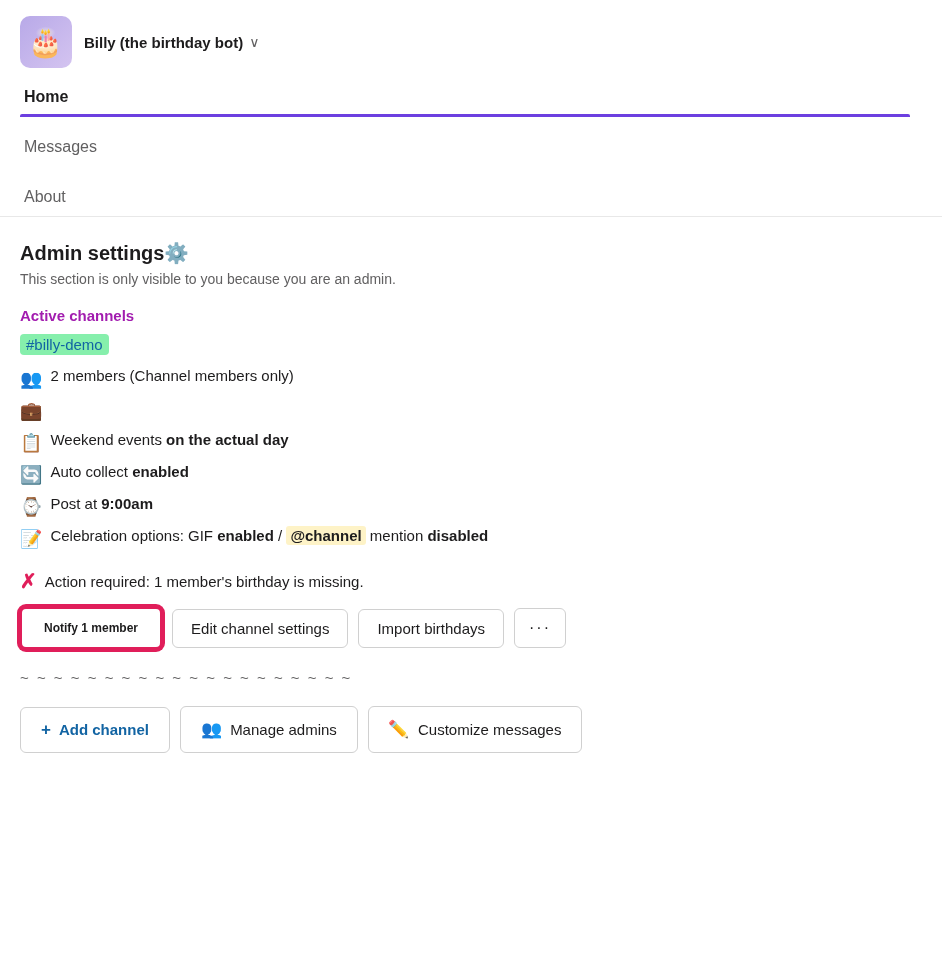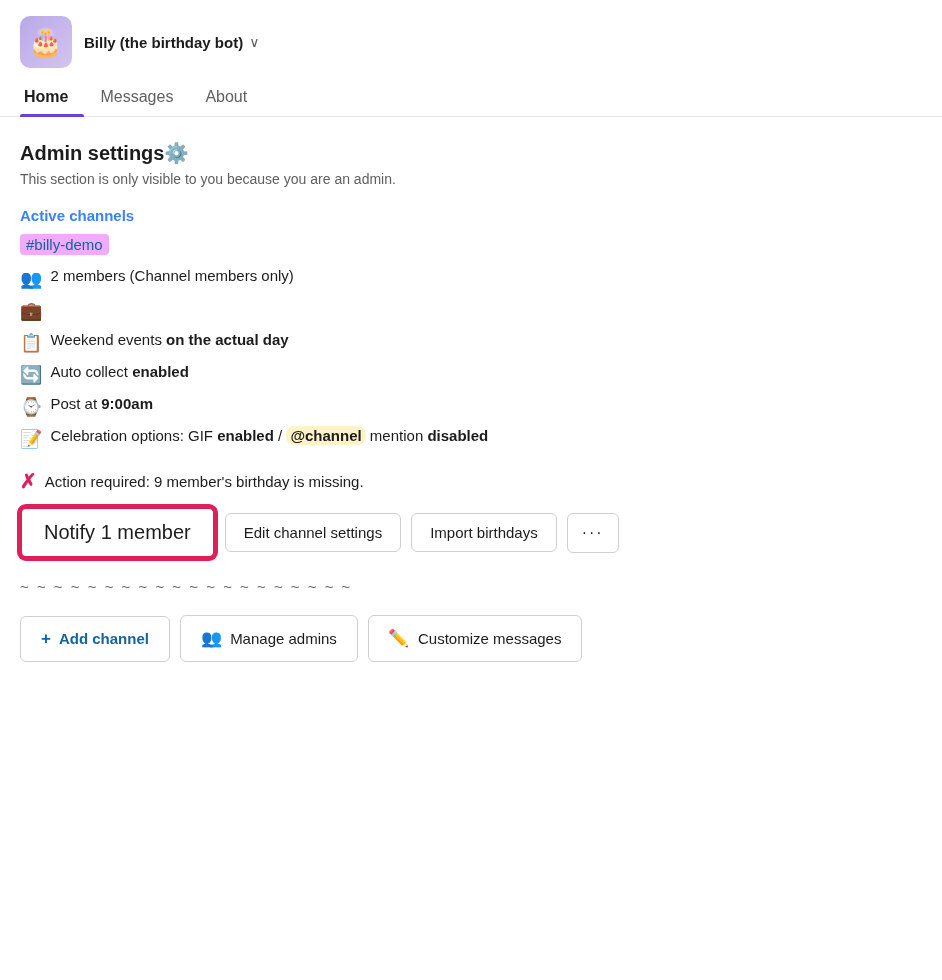--- a/index.html
+++ b/index.html
@@ -44,21 +44,22 @@
 
     .dropdown-arrow {
       font-size: 14px;
       color: #616061;
     }
 
     .tab-bar {
       display: flex;
       padding: 0 20px;
       border-bottom: 1px solid #e8e8e8;
-      gap: 0;
+      gap: 12px;
+      flex-direction: column;
     }
 
     .tab {
       padding: 10px 16px 10px 4px;
       font-size: 16px;
       color: #616061;
       cursor: pointer;
       position: relative;
       margin-right: 12px;
       text-decoration: none;
@@ -103,28 +104,28 @@
 
     .admin-subtitle {
       font-size: 14px;
       color: #616061;
       margin-bottom: 20px;
     }
 
     .section-title {
       font-size: 15px;
       font-weight: 700;
-      color: #3b82f6;
+      color: #a21caf;
       margin-bottom: 10px;
     }
 
     .channel-link {
       display: inline-block;
       color: #1264a3;
-      background: #f0abfc;
+      background: #86efac;
       padding: 2px 6px;
       border-radius: 4px;
       font-size: 15px;
       font-weight: 500;
       margin-bottom: 10px;
       text-decoration: none;
     }
 
     .channel-info-list {
       list-style: none;
@@ -148,21 +149,21 @@
     }
 
     .bold {
       font-weight: 700;
     }
 
     .highlight-tag {
       background: #fef3c7;
       color: #1d1c1d;
       padding: 1px 4px;
-      border-radius: 8px;
+      border-radius: 3px;
       font-weight: 600;
     }
 
     .action-required-row {
       display: flex;
       align-items: center;
       gap: 8px;
       margin-bottom: 14px;
       font-size: 15px;
       color: #1d1c1d;
@@ -189,22 +190,22 @@
       font-weight: 500;
       cursor: pointer;
       background: #fff;
       border: 1px solid #d0d0d0;
       color: #1d1c1d;
       white-space: nowrap;
     }
 
     .btn-primary-outline {
       border: 2px solid #e01e5a;
-      font-weight: 400;
-      font-size: 20px;
+      font-weight: 700;
+      font-size: 12px;
       padding: 12px 22px;
     }
 
     .btn-highlight {
       box-shadow: 0 0 0 3px #e01e5a;
       border: 2px solid #e01e5a;
     }
 
     .btn-more {
       padding: 10px 14px;
@@ -313,21 +314,21 @@
     </li>
     <li>
       <span class="info-icon">📝</span>
       <span>Celebration options: GIF <span class="bold">enabled</span> / <span class="highlight-tag">@channel</span> mention <span class="bold">disabled</span></span>
     </li>
   </ul>
 
   
   <div class="action-required-row">
     <span class="x-icon">✗</span>
-    <span>Action required: 9 member's birthday is missing.</span>
+    <span>Action required: 1 member's birthday is missing.</span>
   </div>
 
   
   <div class="buttons-row">
     <button class="btn btn-primary-outline btn-highlight">
       <span>Notify 1 member</span>
     </button>
     <button class="btn">
       <span>Edit channel settings</span>
     </button>

